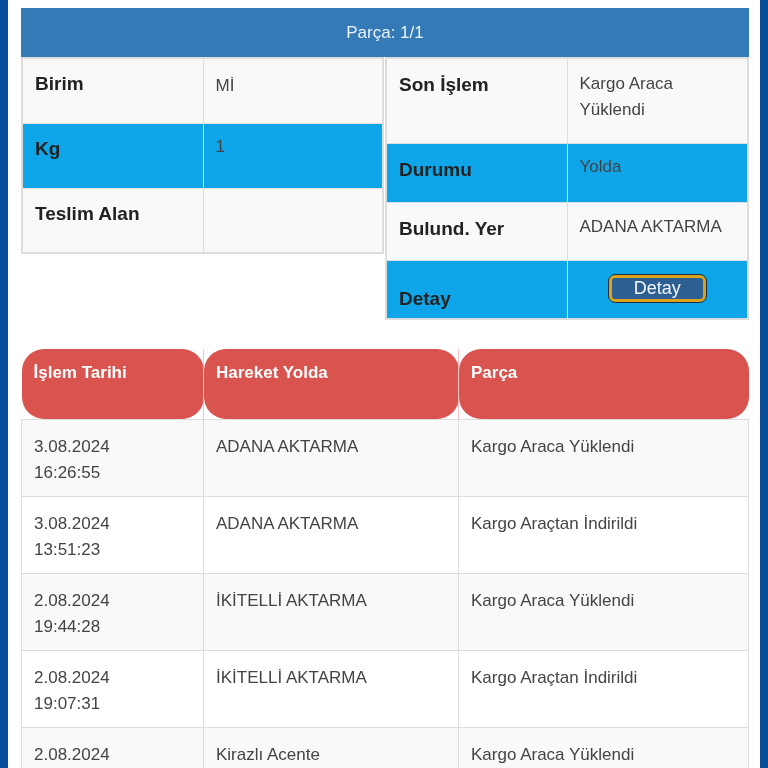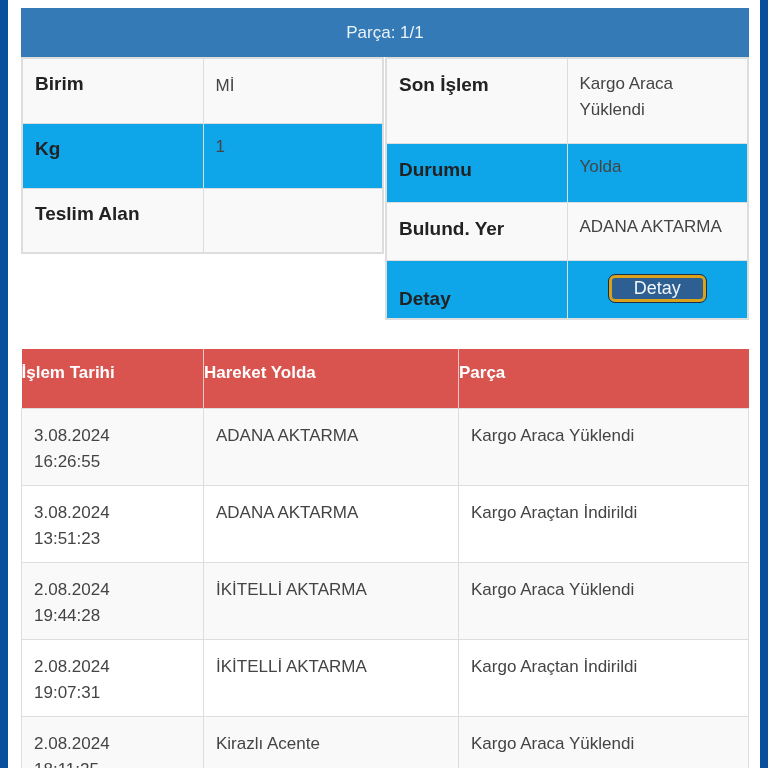--- a/index.html
+++ b/index.html
@@ -40,22 +40,23 @@
     border-radius: 6px; font-size: 18px; line-height: 18px;
     padding: 1px 22px 2px; cursor: pointer;
   }
 
   .history-table {
     position: absolute; left: 21px; top: 349px; width: 728px;
     border-collapse: collapse; background: #fff;
   }
   .history-table th {
     background: #d9534f; color: #fff; font-weight: bold; text-align: left;
-    font-size: 17px; height: 59px; padding: 0 0; vertical-align: top; padding-top: 14px;
+    font-size: 17px; height: 70px; padding: 0 12px; vertical-align: top; padding-top: 14px;
     border-right: 1px solid #f2c4c2;
+    border-radius: 22px;
   }
   .history-table th:last-child { border-right: none; }
   .history-table td {
     border: 1px solid #dddddd; vertical-align: top; padding: 14px 12px 0;
     height: 77px; font-size: 17px; color: #444; line-height: 26px;
   }
   .history-table tbody tr:nth-child(odd) td { background: #f9f9f9; }
   .history-table tbody tr:nth-child(even) td { background: #ffffff; }
   .datetime span { display: block; }
 </style>

